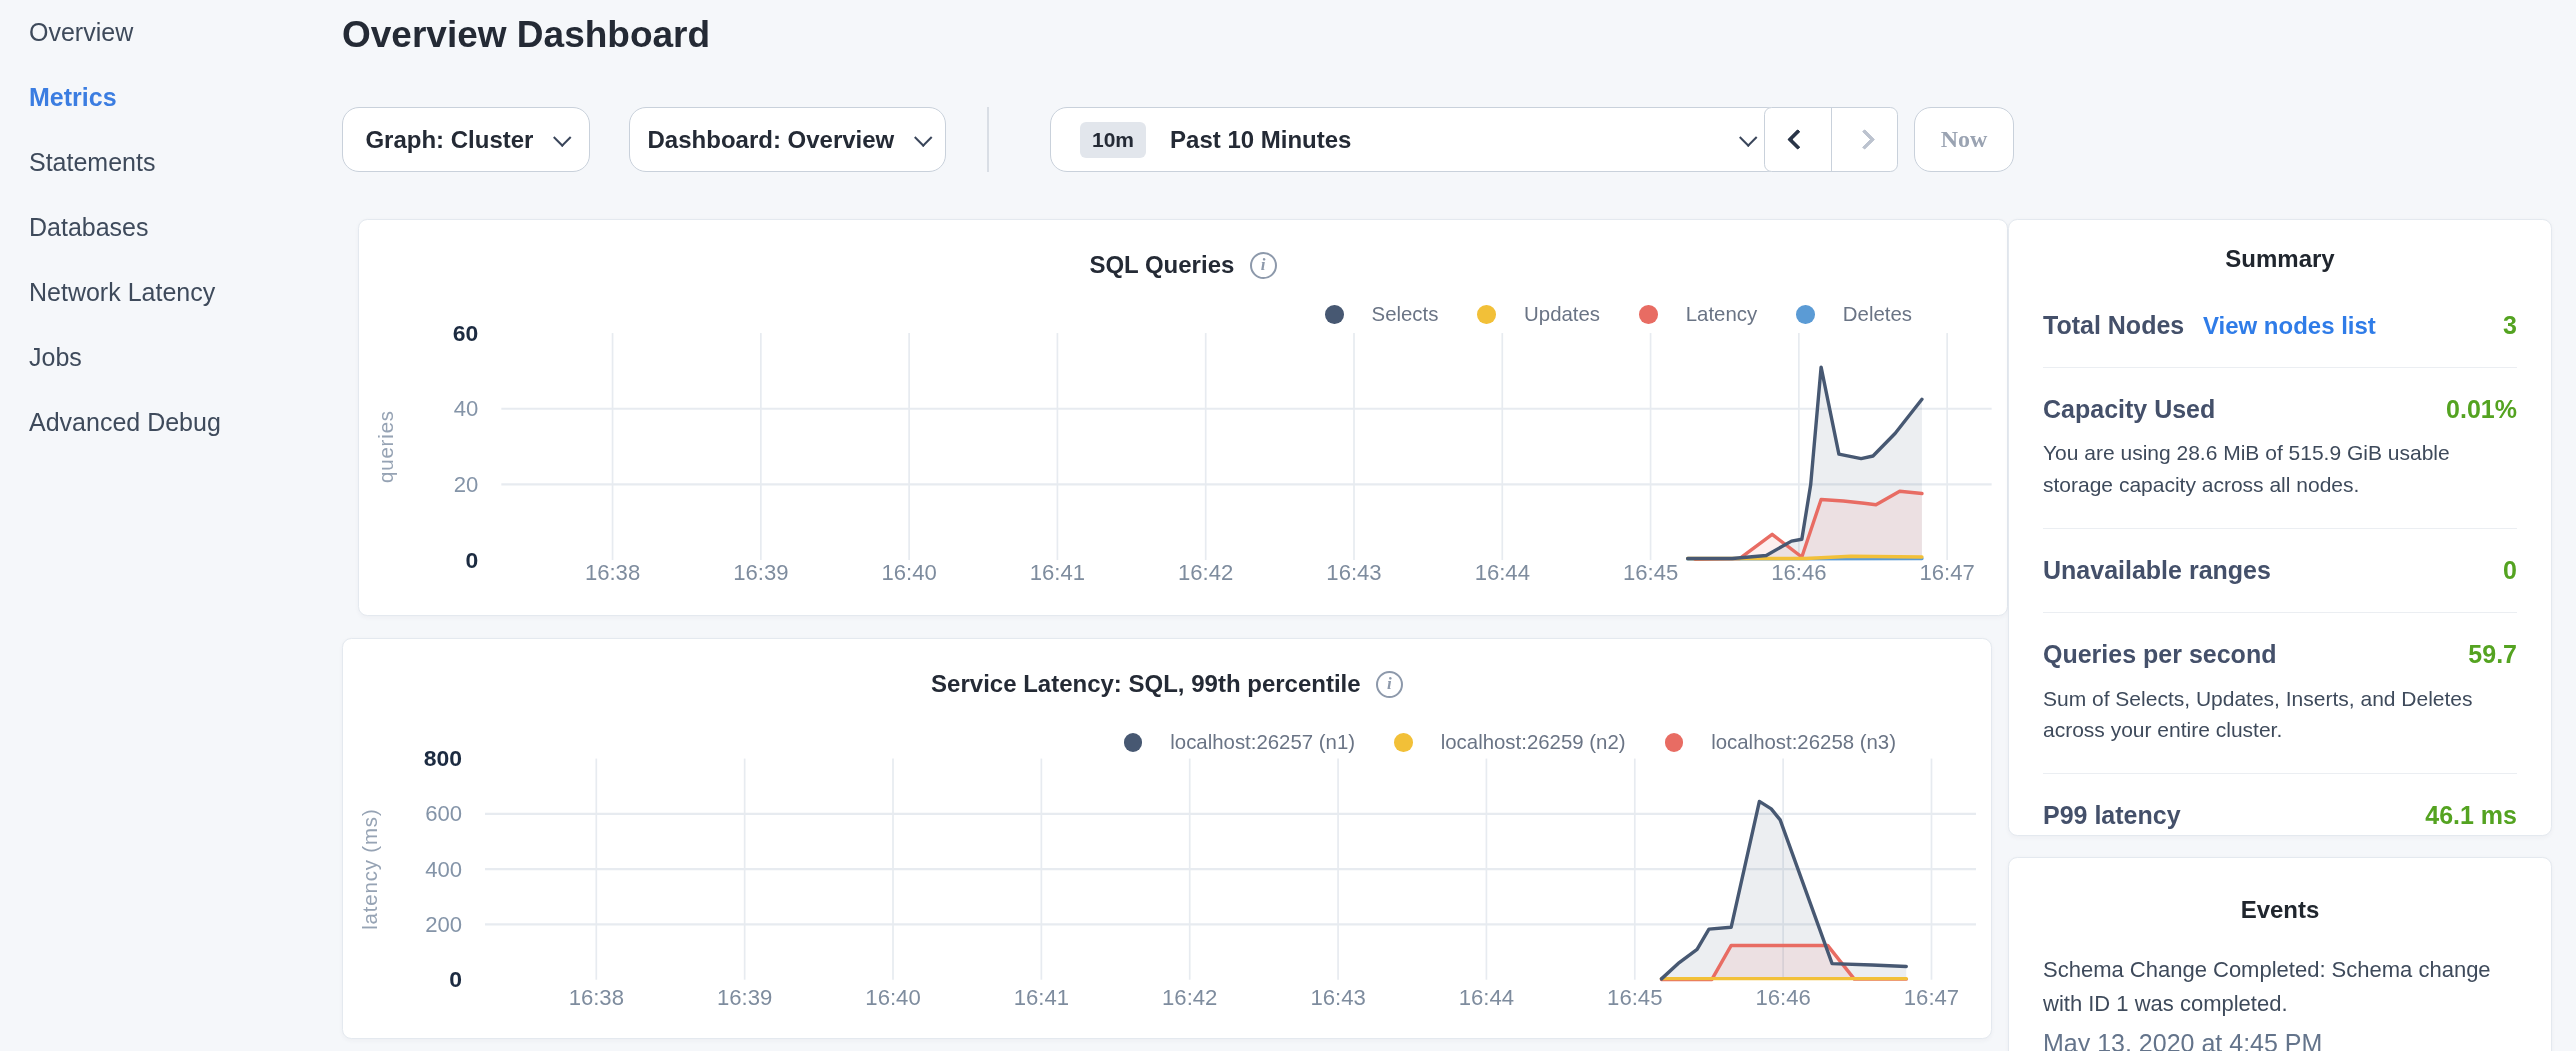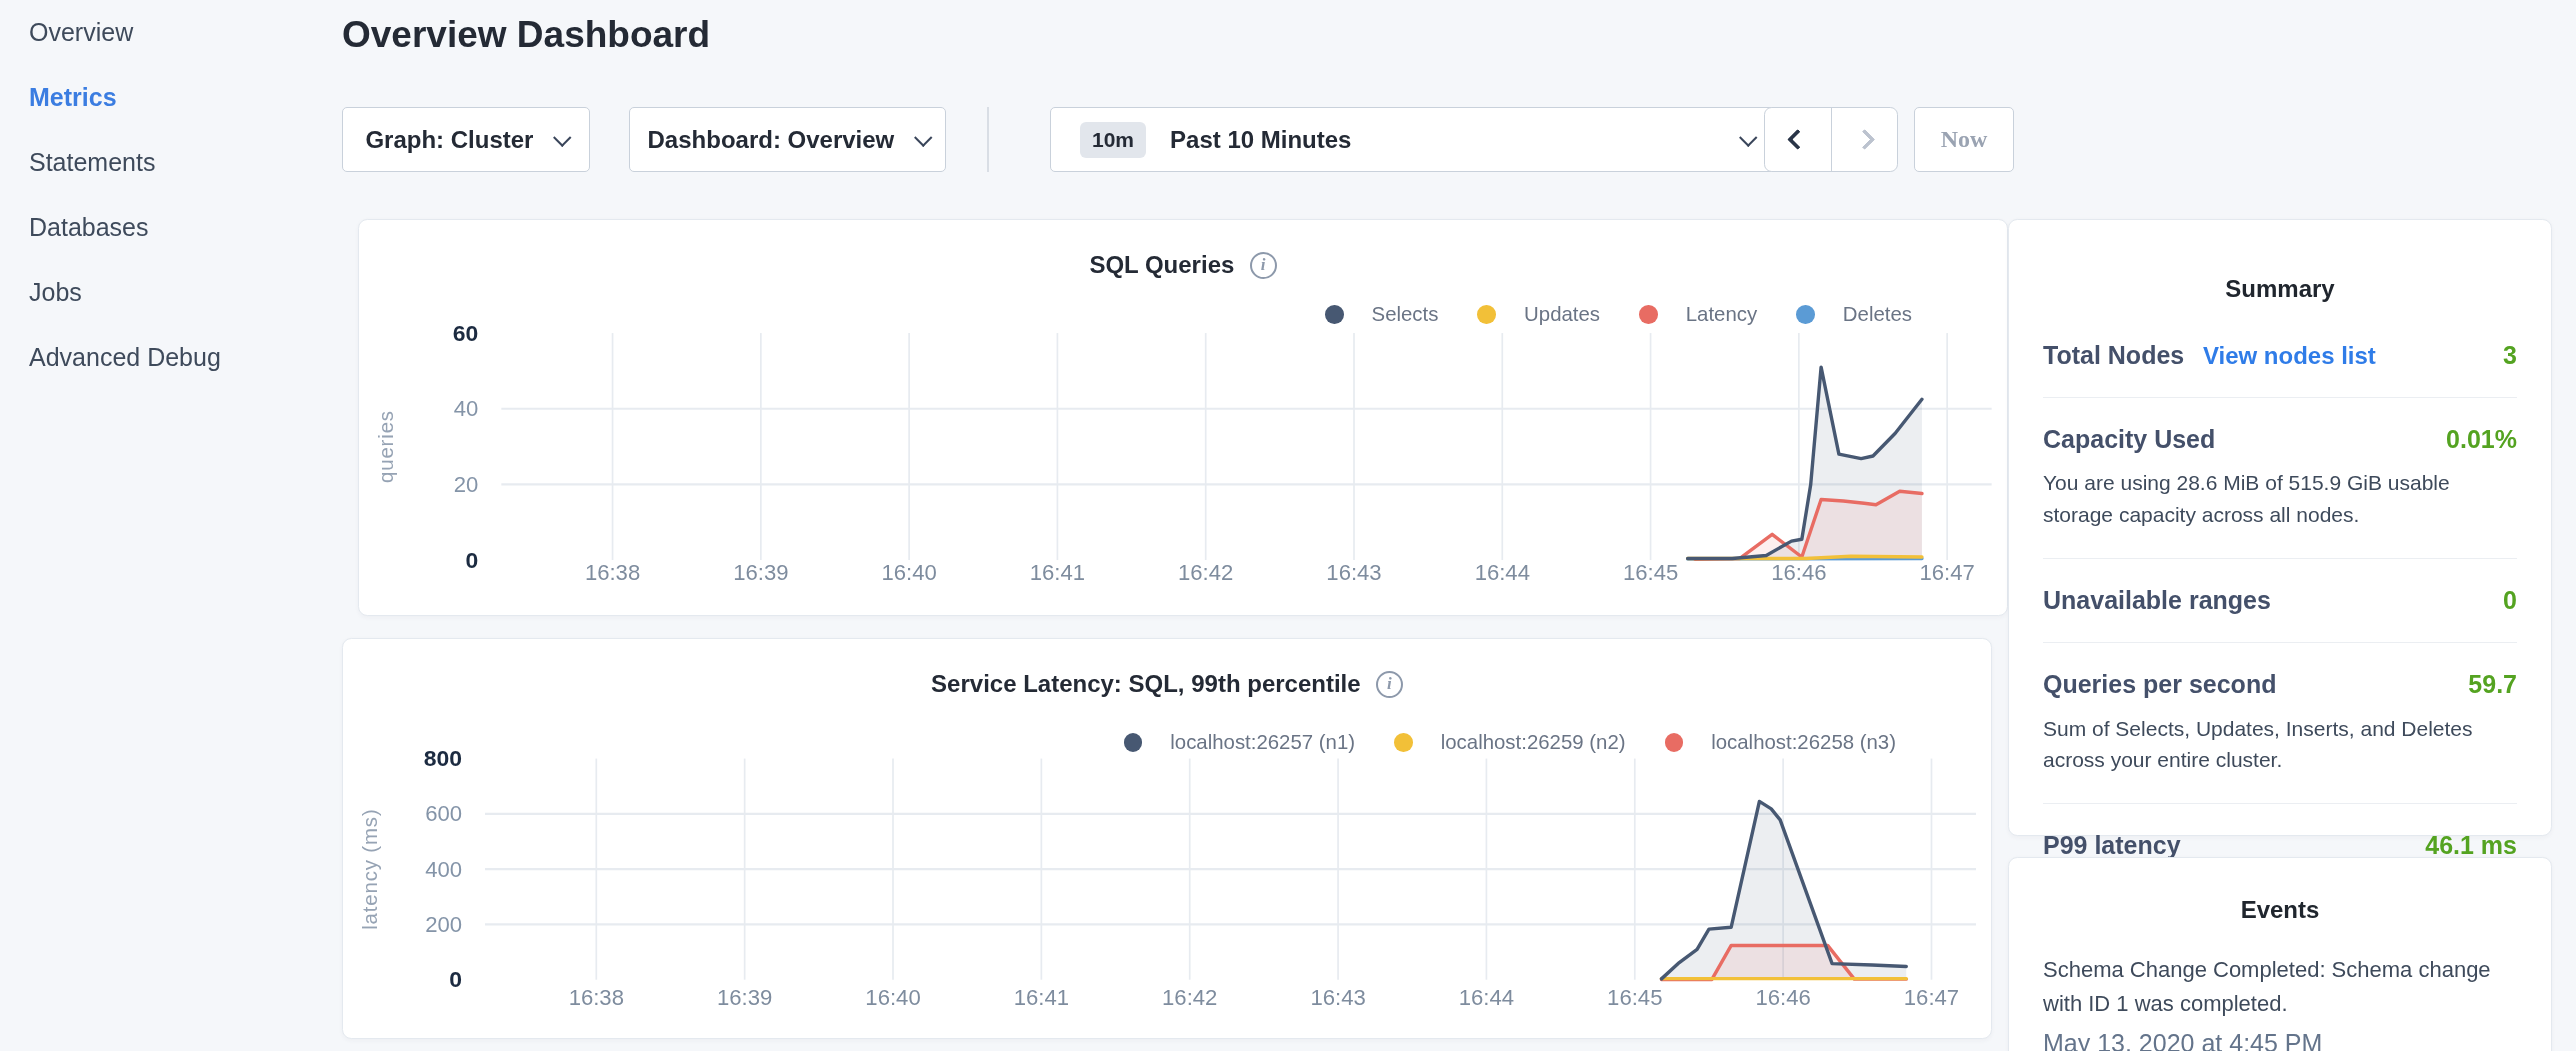--- a/index.html
+++ b/index.html
@@ -14,42 +14,42 @@
   .sidebar { position:absolute; left:0; top:0; width:342px; height:1051px; padding-top:0; }
   .side-item {
     height:65px; display:flex; align-items:center;
     padding-left:29px; font-size:25px; font-weight:500; color:#3E4A5B; cursor:pointer;
   }
   .side-item.active { color:#3B7DE1; font-weight:700; }
   
   .main { position:absolute; left:342px; top:0; width:2234px; height:1051px; }
   .page-title { position:absolute; left:0; top:13.6px; font-size:37px; font-weight:600; color:#242A35; }
   
-  .ctl { position:absolute; top:107px; height:65px; background:#fff; border:1.7px solid #C9D1DB; border-radius:5px;
+  .ctl { position:absolute; top:107px; height:65px; background:#fff; border:1.7px solid #C9D1DB; border-radius:17px;
          display:flex; align-items:center; justify-content:center; font-size:24px; font-weight:700; color:#242A35; cursor:pointer; }
   .ctl-graph { left:0; width:248px; }
   .ctl-dash  { left:287px; width:317px; }
   .vdivider  { position:absolute; left:645px; top:107px; width:1.7px; height:65px; background:#D9DEE5; }
   .ctl-time  { left:708px; width:733px; justify-content:flex-start; padding:0 29px; }
   .time-badge { background:#E2E6EC; border-radius:6px; padding:6px 12px; font-size:21px; font-weight:700; color:#242A35; margin-right:24px; }
   .time-label { flex:1; text-align:left; }
   .chev-down { width:12.8px; height:12.8px; border-right:2.6px solid #39455A; border-bottom:2.6px solid #39455A;
                transform:rotate(45deg) translateY(-2.6px); display:inline-block; margin-left:20.4px; }
   .arrow-group { position:absolute; left:1422px; top:107px; width:134px; height:65px; background:#fff;
                  border:1.7px solid #C9D1DB; border-radius:7.7px; display:flex; }
   .arrow-btn { flex:1; display:flex; align-items:center; justify-content:center; cursor:pointer; }
   .arrow-btn + .arrow-btn { border-left:1.7px solid #C9D1DB; }
   .chev-left  { width:15.3px; height:15.3px; border-left:4.3px solid #2A3548; border-bottom:4.3px solid #2A3548; transform:rotate(45deg); border-radius:1.7px; }
   .chev-right { width:15.3px; height:15.3px; border-right:4.3px solid #BCC3CF; border-top:4.3px solid #BCC3CF; transform:rotate(45deg); border-radius:1.7px; }
   .ctl-now { left:1572px; width:100px; color:#9AA3B2; cursor:default;font-family:Liberation Serif, serif; }
   
   .card { position:absolute; background:#fff; border:1.7px solid #E4E9EF; border-radius:9.4px; box-shadow:0 1.7px 4.3px rgba(40,55,80,0.04); }
   .card-chart1 { left:16px; top:219px; width:1650px; height:397px; }
   .card-chart2 { left:0; top:638px; width:1650px; height:401px; }
-  .card-summary { left:1666px; top:219px; width:544px; height:617px; padding:43px 34px; }
+  .card-summary { left:1666px; top:219px; width:544px; height:617px; padding:13px 34px; }
   .card-events  { left:1666px; top:857px; width:544px; height:255px; padding:25.5px 34px; }
   
   .chart-title-row { position:absolute; left:0; right:0; top:31px; display:flex; align-items:center; justify-content:center; gap:15.3px; }
   .chart-title { font-size:24px; font-weight:700; color:#242A35; }
   .info-icon { width:27px; height:27px; border:2.1px solid #8D99AB; border-radius:50%; color:#8D99AB;
                font-size:17px; font-family:"Liberation Serif", serif; font-style:italic; font-weight:700;
                display:flex; align-items:center; justify-content:center; cursor:pointer; }
   .legend { position:absolute; right:95px; display:flex; gap:39px; align-items:center; }
   .legend-1 { top:83px; } .legend-2 { top:92px; }
   .legend-item { display:flex; align-items:center; gap:28px; cursor:pointer; }
@@ -76,20 +76,21 @@
   .event-time { font-size:25px; color:#64748B; margin-top:8.5px; }
 </style>
 </head>
 <body>
 
 <nav class="sidebar">
     <div class="side-item">Overview</div>
     <div class="side-item active">Metrics</div>
     <div class="side-item">Statements</div>
     <div class="side-item">Databases</div>
+    <div class="side-item">Network Latency</div>
     <div class="side-item">Jobs</div>
     <div class="side-item">Advanced Debug</div>
   </nav>
 
 <div class="main">
   <h1 class="page-title">Overview Dashboard</h1>
 
   <div class="ctl ctl-graph">
     <span>Graph: Cluster</span>
     <span class="chev-down"></span>

